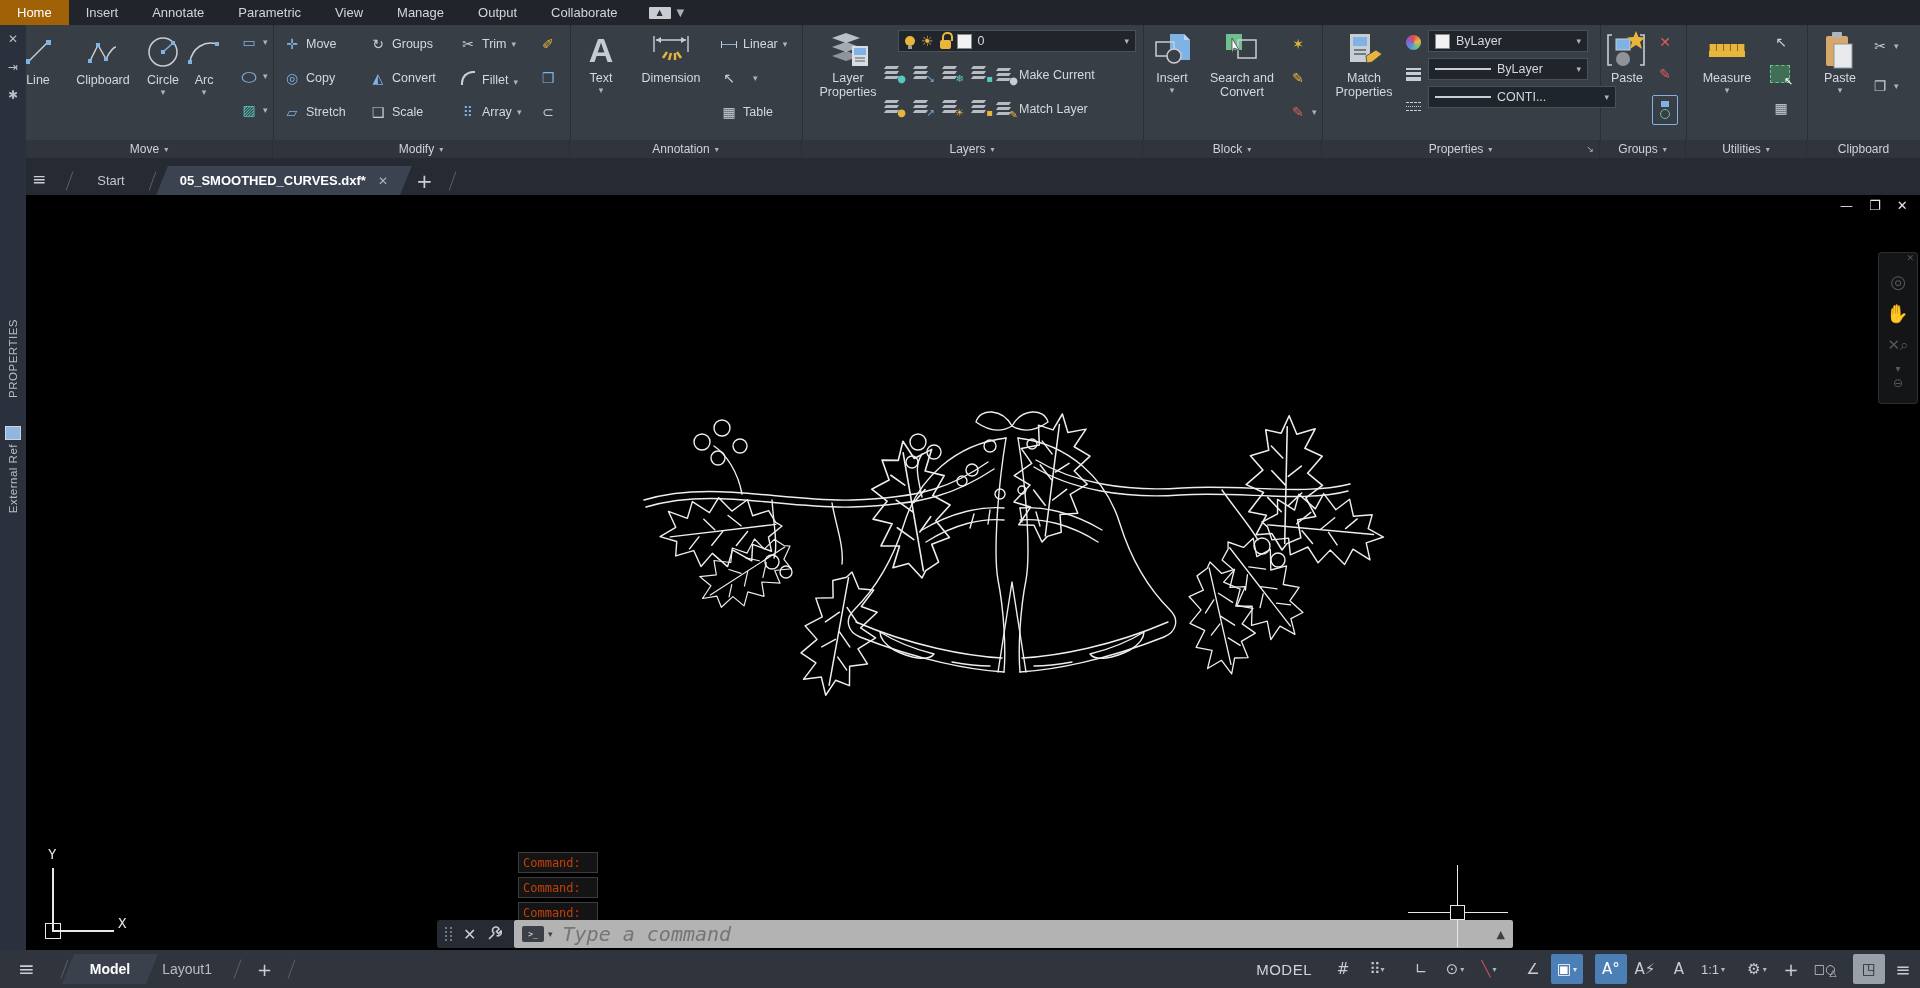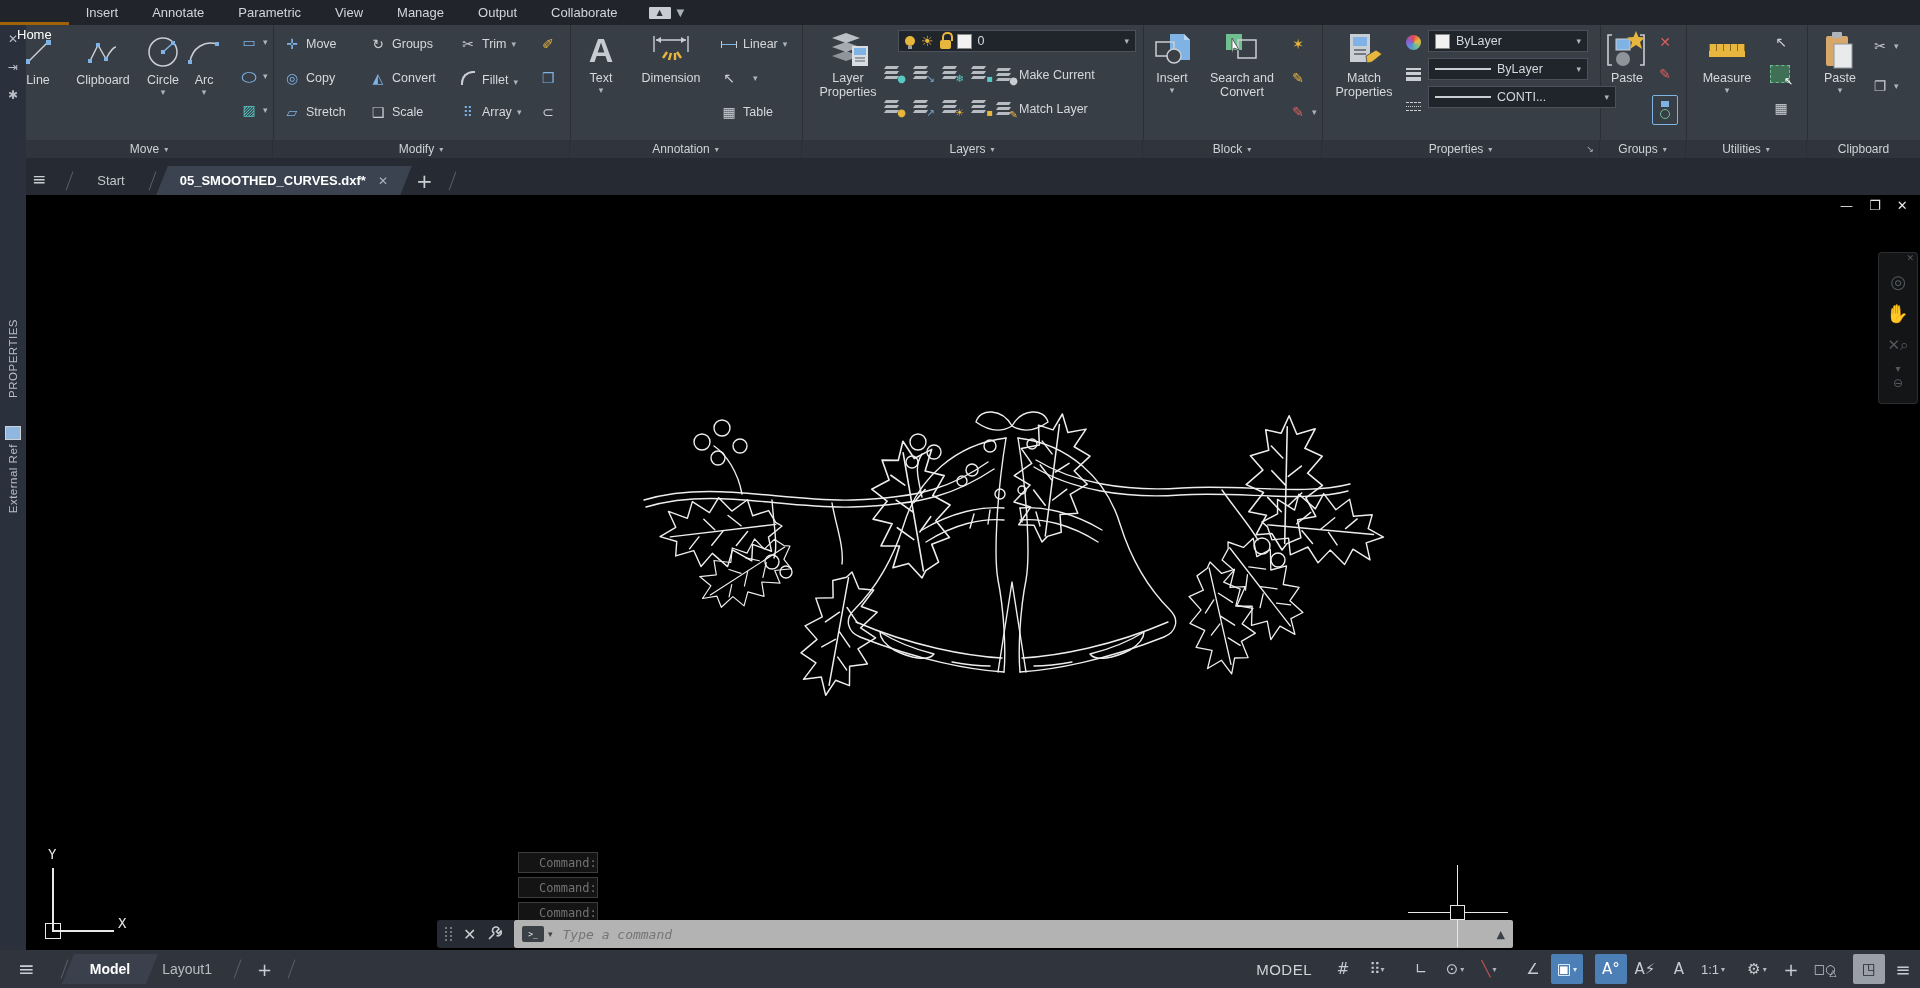--- a/index.html
+++ b/index.html
@@ -5,21 +5,21 @@
   html,body{margin:0;padding:0;background:#000;}
   body{width:1920px;height:988px;position:relative;overflow:hidden;
        font-family:"Liberation Sans",sans-serif;color:#d5d8dc;
        -webkit-font-smoothing:antialiased;}
   .abs{position:absolute;}
   .glyph{font-family:"DejaVu Sans",sans-serif;}
 
   
   #menubar{left:0;top:0;width:1920px;height:25px;background:#21252b;display:flex;align-items:stretch;z-index:20;}
   .menu-tab{padding:0 17px;font-size:13px;line-height:25px;color:#d2d5d9;cursor:default;}
-  .menu-tab.active{background:#a16207;color:#fff;margin-top:22px;}
+  .menu-tab.active{background:#a16207;color:#fff;}
   #ribbon-collapse{margin-left:14px;display:flex;align-items:center;gap:6px;}
   #ribbon-collapse .btn-up{background:#c9cdd2;color:#2a2e35;font-size:8px;line-height:12px;width:22px;text-align:center;border-radius:1px;}
   #ribbon-collapse .arrow{color:#aab0b7;font-size:10px;}
 
   
   #ribbon{left:0;top:25px;width:1920px;height:115px;background:#383e46;z-index:10;}
   .panel{position:absolute;top:0;height:115px;border-right:1px solid #2a2f36;}
   .bigbtn{position:absolute;display:flex;flex-direction:column;align-items:center;cursor:default;}
   .bicon{height:42px;display:flex;align-items:center;justify-content:center;}
   .blabel{font-size:12.5px;color:#d5d8dc;line-height:14px;text-align:center;white-space:pre-line;}
@@ -70,29 +70,29 @@
   #navbar{left:1878px;top:252px;width:38px;height:150px;background:rgba(70,74,80,0.28);border:1px solid rgba(120,124,130,0.25);border-radius:4px;z-index:5;display:flex;flex-direction:column;align-items:center;color:#55595f;}
   #navbar .nv{height:32px;display:flex;align-items:center;justify-content:center;font-size:18px;width:100%;}
   #navbar .nvx{align-self:flex-end;font-size:9px;height:12px;padding-right:3px;}
 
   
   #ucs{left:0;top:0;z-index:4;}
   .white-line{position:absolute;background:#e8e8e8;}
   .ucs-label{position:absolute;color:#e8e8e8;font-size:14px;font-family:"DejaVu Sans Mono",monospace;}
 
   
-  .cmd-hist{position:absolute;left:518px;width:80px;height:21px;background:#141414;border:1px solid #3d3d3d;color:#737373;font-family:"DejaVu Sans Mono",monospace;font-size:12px;line-height:20px;padding-left:20px;box-sizing:border-box;z-index:6;}
+  .cmd-hist{position:absolute;left:518px;width:80px;height:21px;background:#141414;border:1px solid #3d3d3d;color:#c2410c;font-family:"DejaVu Sans Mono",monospace;font-size:12px;line-height:20px;padding-left:4px;box-sizing:border-box;z-index:6;}
   #cmd-dock{left:437px;top:920px;height:28px;display:flex;z-index:7;}
   #cmd-grip{width:77px;background:#262b33;border-radius:3px 0 0 3px;display:flex;align-items:center;gap:10px;padding-left:8px;box-sizing:border-box;color:#c9ced4;}
   #cmd-grip .dots{display:grid;grid-template-columns:3px 3px;grid-gap:2px;}
   #cmd-grip .dots i{width:2px;height:2px;background:#8f949a;border-radius:50%;}
   #cmd-bar{width:999px;background:#b3b3b3;border-radius:2px;display:flex;align-items:center;padding:0 8px;box-sizing:border-box;}
   #cmd-chip{width:22px;height:16px;background:#3b4046;border-radius:2px;color:#dfe2e5;font-size:8px;display:flex;align-items:center;justify-content:center;font-family:"DejaVu Sans Mono",monospace;}
   #cmd-bar .dda{color:#3b4046;margin:0 8px 0 4px;}
-  #cmd-input{flex:1;background:transparent;border:none;outline:none;font-family:"DejaVu Sans Mono",monospace;font-style:italic;font-size:13px;color:#50545a;}
+  #cmd-input{flex:1;background:transparent;border:none;outline:none;font-family:"DejaVu Sans Mono",monospace;font-style:italic;font-size:20px;color:#50545a;}
   #cmd-bar .up{color:#3b4046;font-size:11px;}
 
   
   #crosshair-v{left:1457px;top:865px;width:1px;height:82px;z-index:8;}
   #crosshair-h{left:1408px;top:912px;width:100px;height:1px;z-index:8;}
   #pickbox{left:1450px;top:905px;width:13px;height:13px;border:1px solid #e8e8e8;background:#000;z-index:8;}
 
   
   #palette-strip{left:0;top:25px;width:26px;height:925px;background:#2b313c;z-index:15;display:flex;flex-direction:column;align-items:center;}
   #palette-strip .pico{height:28px;display:flex;align-items:center;justify-content:center;color:#b9bec5;font-size:12px;width:100%;}

